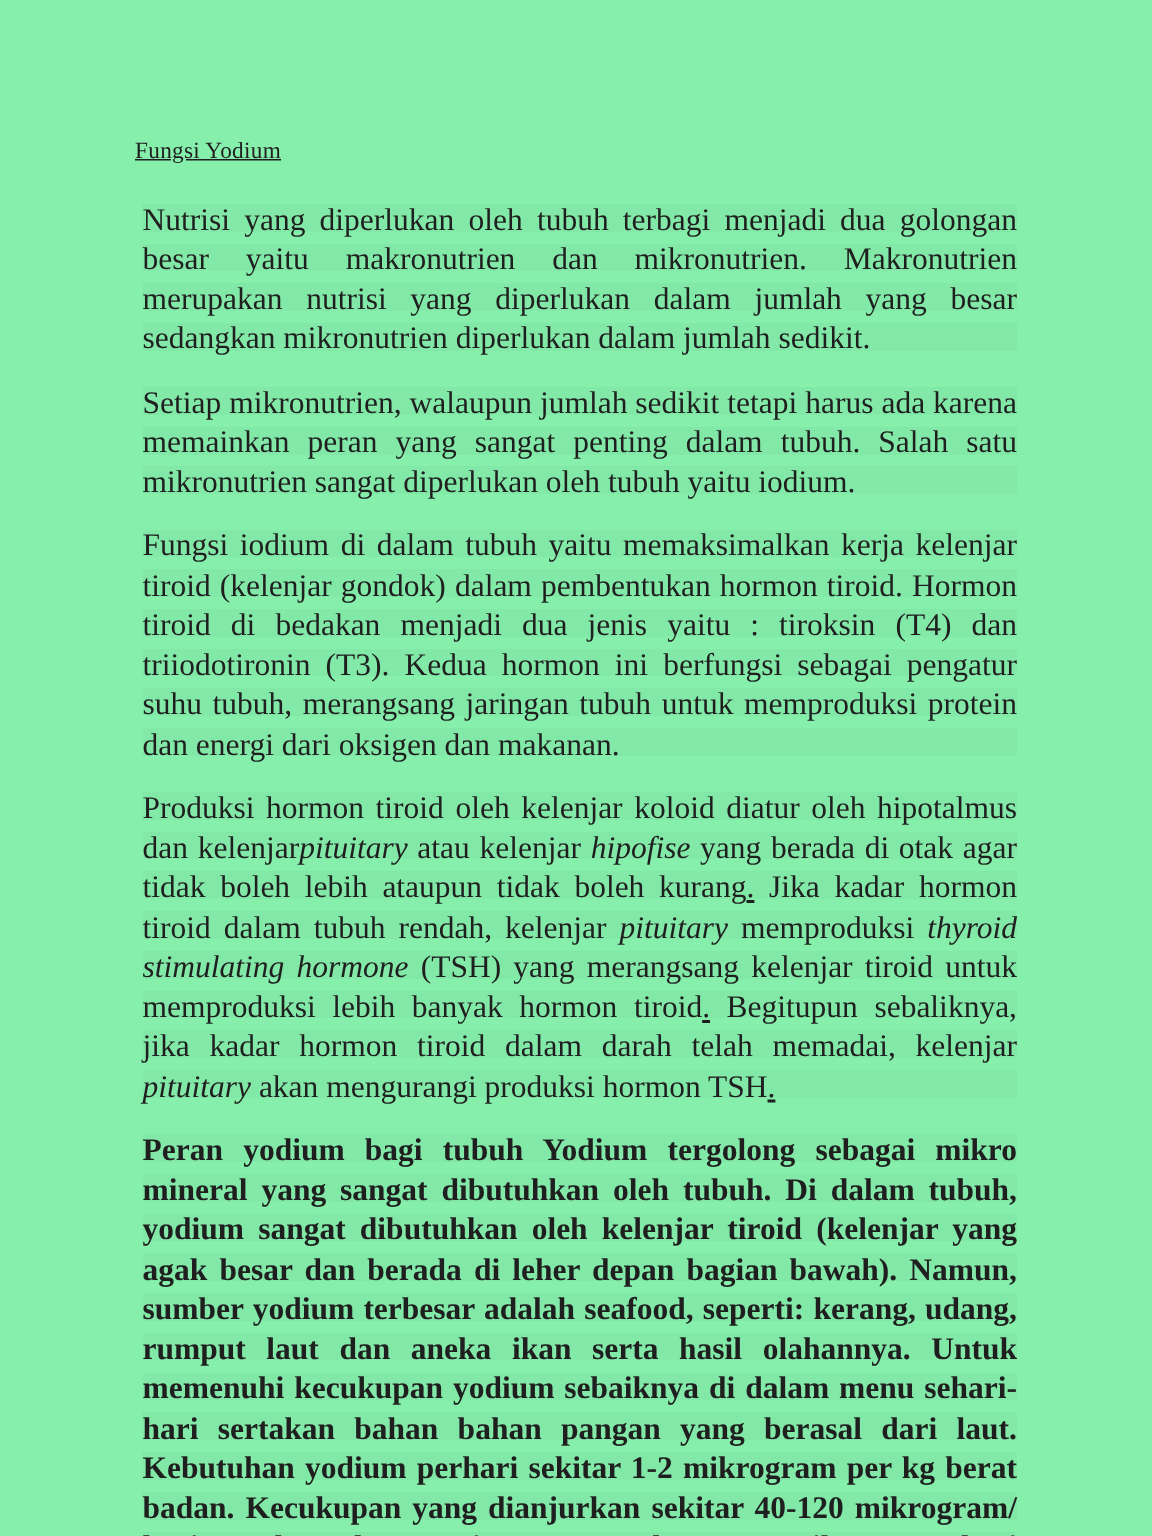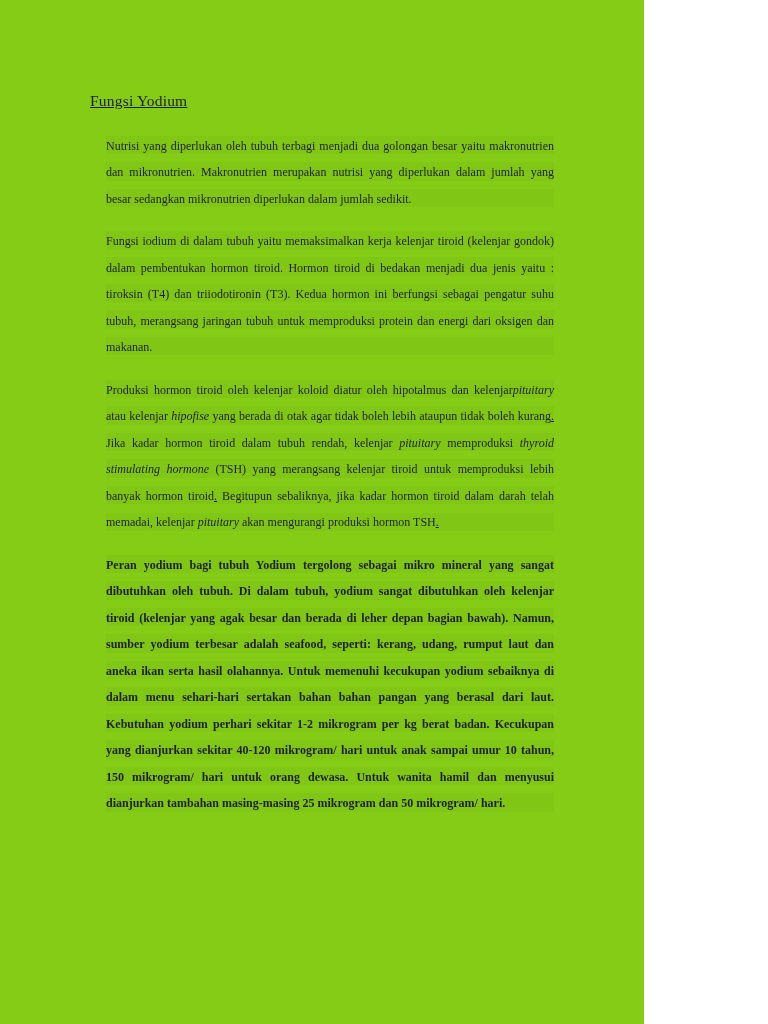--- a/index.html
+++ b/index.html
@@ -5,40 +5,40 @@
   html, body {
     margin: 0;
     padding: 0;
     width: 768px;
     height: 1024px;
     overflow: hidden;
     background: #ffffff;
   }
   .page {
     box-sizing: border-box;
-    width: 644px;
+    width: 768px;
     height: 1024px;
     padding: 88px 90px 0 90px;
-    background: #84cc16;
+    background: #86efac;
     font-family: "Liberation Serif", "DejaVu Serif", serif;
     color: #1f1f1f;
   }
   .doc-title {
     font-size: 15.5px;
     font-weight: 400;
     line-height: 26.5px;
     margin: 0 0 18px 0;
     text-decoration: underline;
     letter-spacing: 0.2px;
   }
   .doc-body p {
-    font-size: 12px;
+    font-size: 21px;
     line-height: 26.5px;
     text-align: justify;
-    margin: 0 0 16px 16px;
+    margin: 0 0 16px 5px;
     
     background-image: repeating-linear-gradient(
       to bottom,
       rgba(255,255,255,0) 0px, rgba(255,255,255,0) 3px,
       rgba(0,0,0,0.027) 3px, rgba(0,0,0,0.027) 21.5px,
       rgba(255,255,255,0) 21.5px, rgba(255,255,255,0) 26.5px
     );
   }
   .doc-body p:last-of-type {
     margin-top: 9px;
@@ -47,17 +47,18 @@
   .doc-body em { }
   .doc-body .u { text-decoration: underline; }
 </style>
 </head>
 <body>
 
 <div class="page">
   <h1 class="doc-title">Fungsi Yodium</h1>
   <div class="doc-body">
       <p><span>Nutrisi yang diperlukan oleh tubuh terbagi menjadi dua golongan besar yaitu makronutrien dan mikronutrien. Makronutrien merupakan nutrisi yang diperlukan dalam jumlah yang besar sedangkan mikronutrien diperlukan dalam jumlah sedikit.</span></p>
+      <p><span>Setiap mikronutrien, walaupun jumlah sedikit tetapi harus ada karena memainkan peran yang sangat penting dalam tubuh. Salah satu mikronutrien sangat diperlukan oleh tubuh yaitu iodium.</span></p>
       <p><span>Fungsi iodium di dalam tubuh yaitu memaksimalkan kerja kelenjar tiroid (kelenjar gondok) dalam pembentukan hormon tiroid. Hormon tiroid di bedakan menjadi dua jenis yaitu : tiroksin (T4) dan triiodotironin (T3). Kedua hormon ini berfungsi sebagai pengatur suhu tubuh, merangsang jaringan tubuh untuk memproduksi protein dan energi dari oksigen dan makanan.</span></p>
       <p><span>Produksi hormon tiroid oleh kelenjar koloid diatur oleh hipotalmus dan kelenjar</span><em>pituitary</em><span> atau kelenjar </span><em>hipofise</em><span> yang berada di otak agar tidak boleh lebih ataupun tidak boleh kurang</span><span class="u">.</span><span> Jika kadar hormon tiroid dalam tubuh rendah, kelenjar </span><em>pituitary</em><span> memproduksi </span><em>thyroid stimulating hormone</em><span> (TSH) yang merangsang kelenjar tiroid untuk memproduksi lebih banyak hormon tiroid</span><span class="u">.</span><span> Begitupun sebaliknya, jika kadar hormon tiroid dalam darah telah memadai, kelenjar </span><em>pituitary</em><span> akan mengurangi produksi hormon TSH</span><span class="u">.</span></p>
       <p><span>Peran yodium bagi tubuh Yodium tergolong sebagai mikro mineral yang sangat dibutuhkan oleh tubuh. Di dalam tubuh, yodium sangat dibutuhkan oleh kelenjar tiroid (kelenjar yang agak besar dan berada di leher depan bagian bawah). Namun, sumber yodium terbesar adalah seafood, seperti: kerang, udang, rumput laut dan aneka ikan serta hasil olahannya. Untuk memenuhi kecukupan yodium sebaiknya di dalam menu sehari-hari sertakan bahan bahan pangan yang berasal dari laut. Kebutuhan yodium perhari sekitar 1-2 mikrogram per kg berat badan. Kecukupan yang dianjurkan sekitar 40-120 mikrogram/ hari untuk anak sampai umur 10 tahun, 150 mikrogram/ hari untuk orang dewasa. Untuk wanita hamil dan menyusui dianjurkan tambahan masing-masing 25 mikrogram dan 50 mikrogram/ hari.</span></p>
     </div>
 </div>
 
 </body></html>

